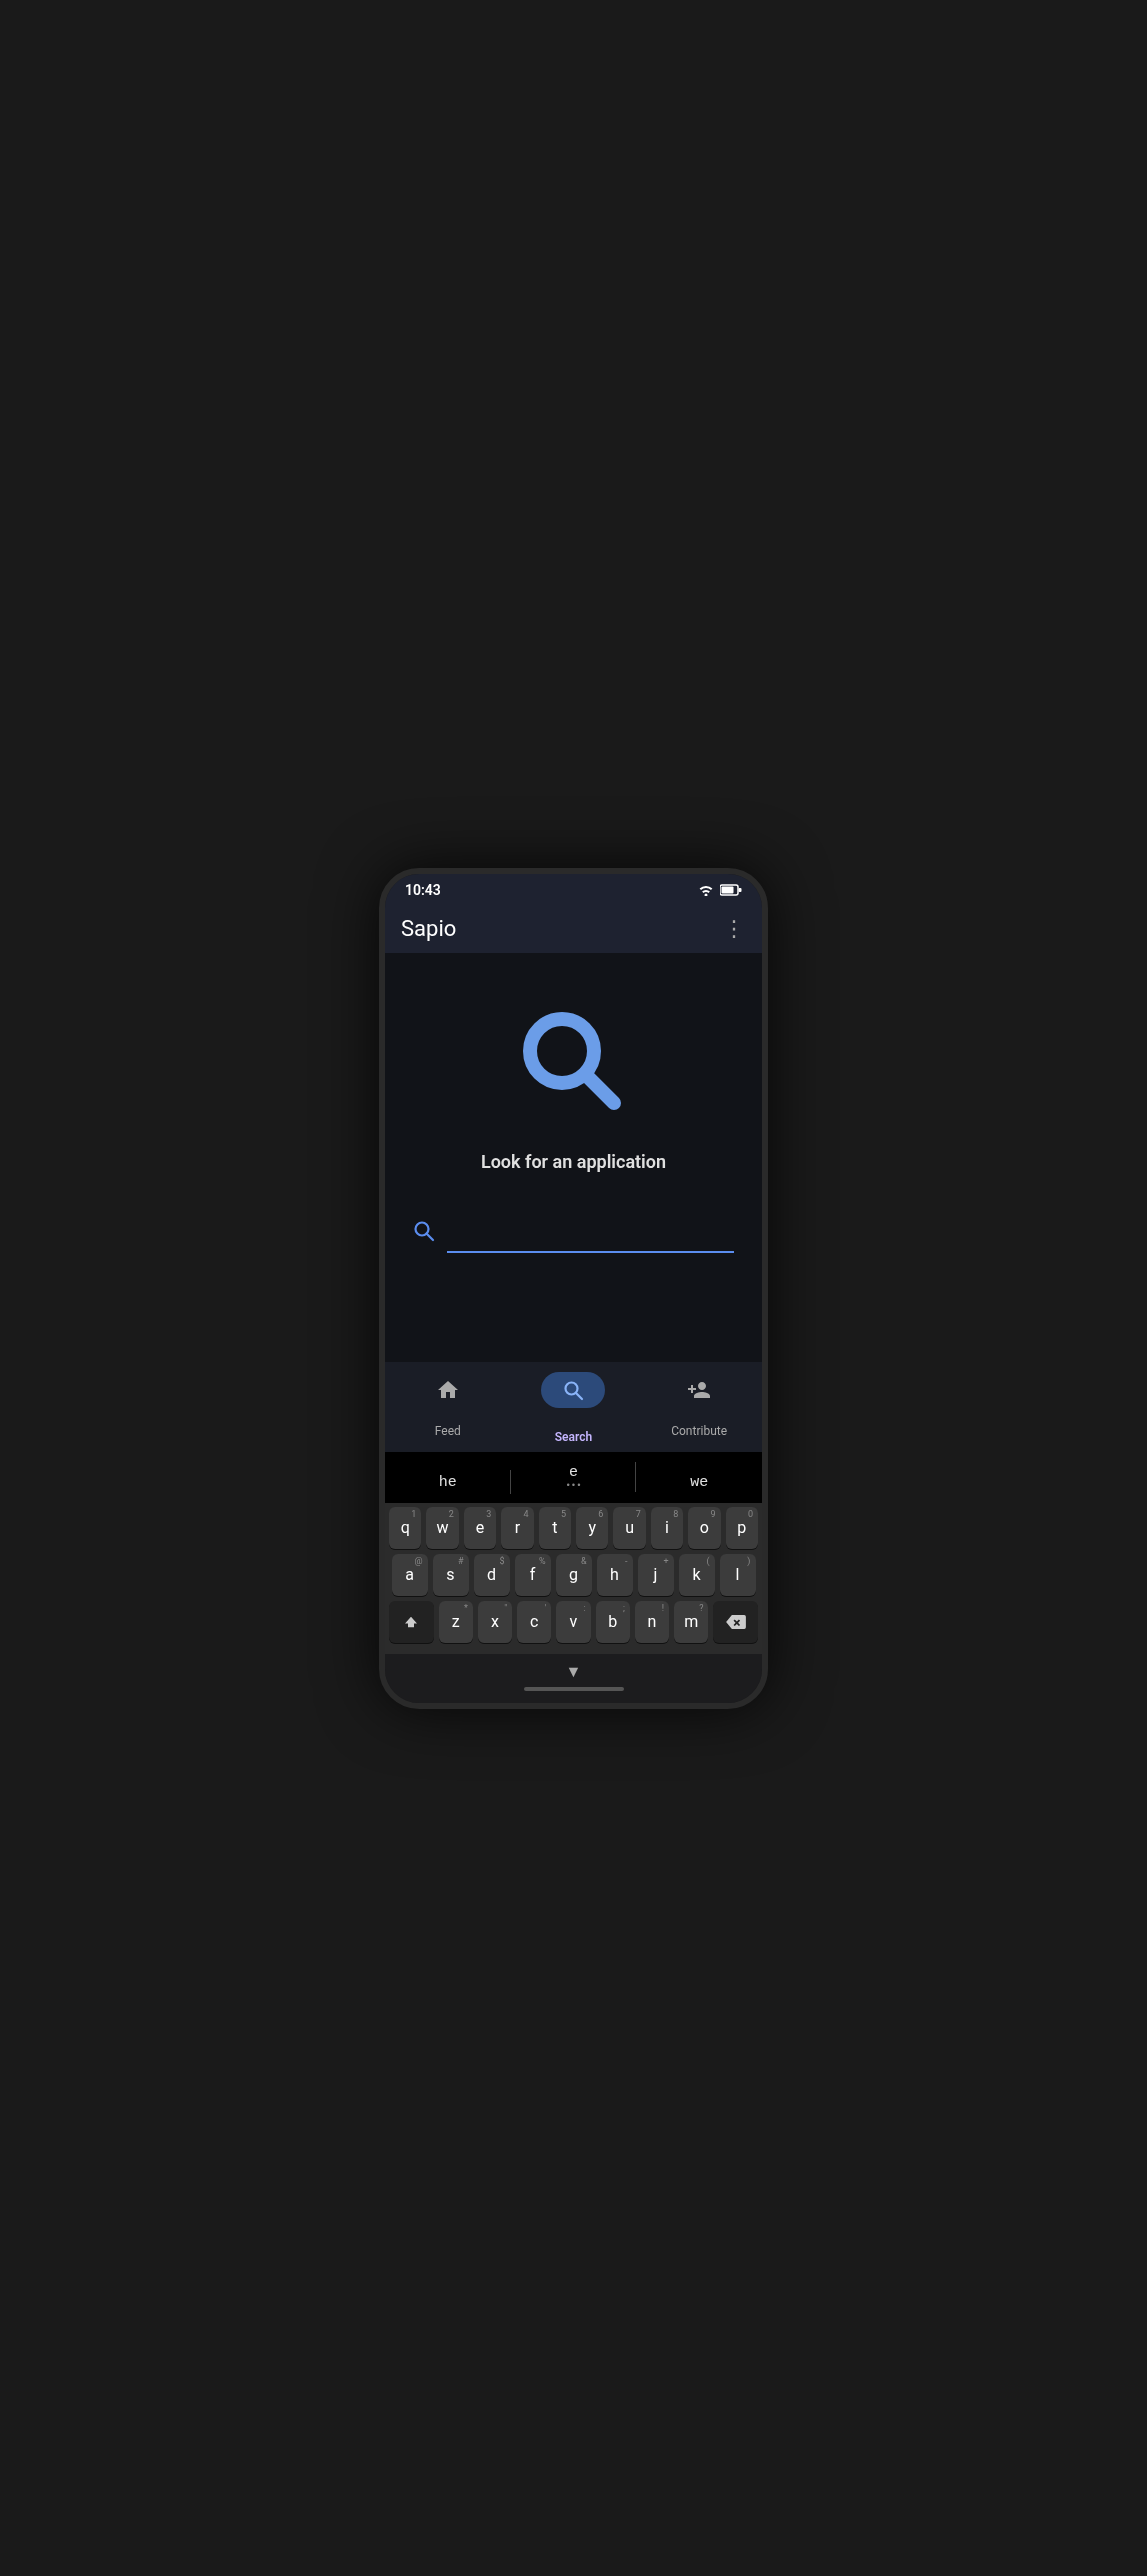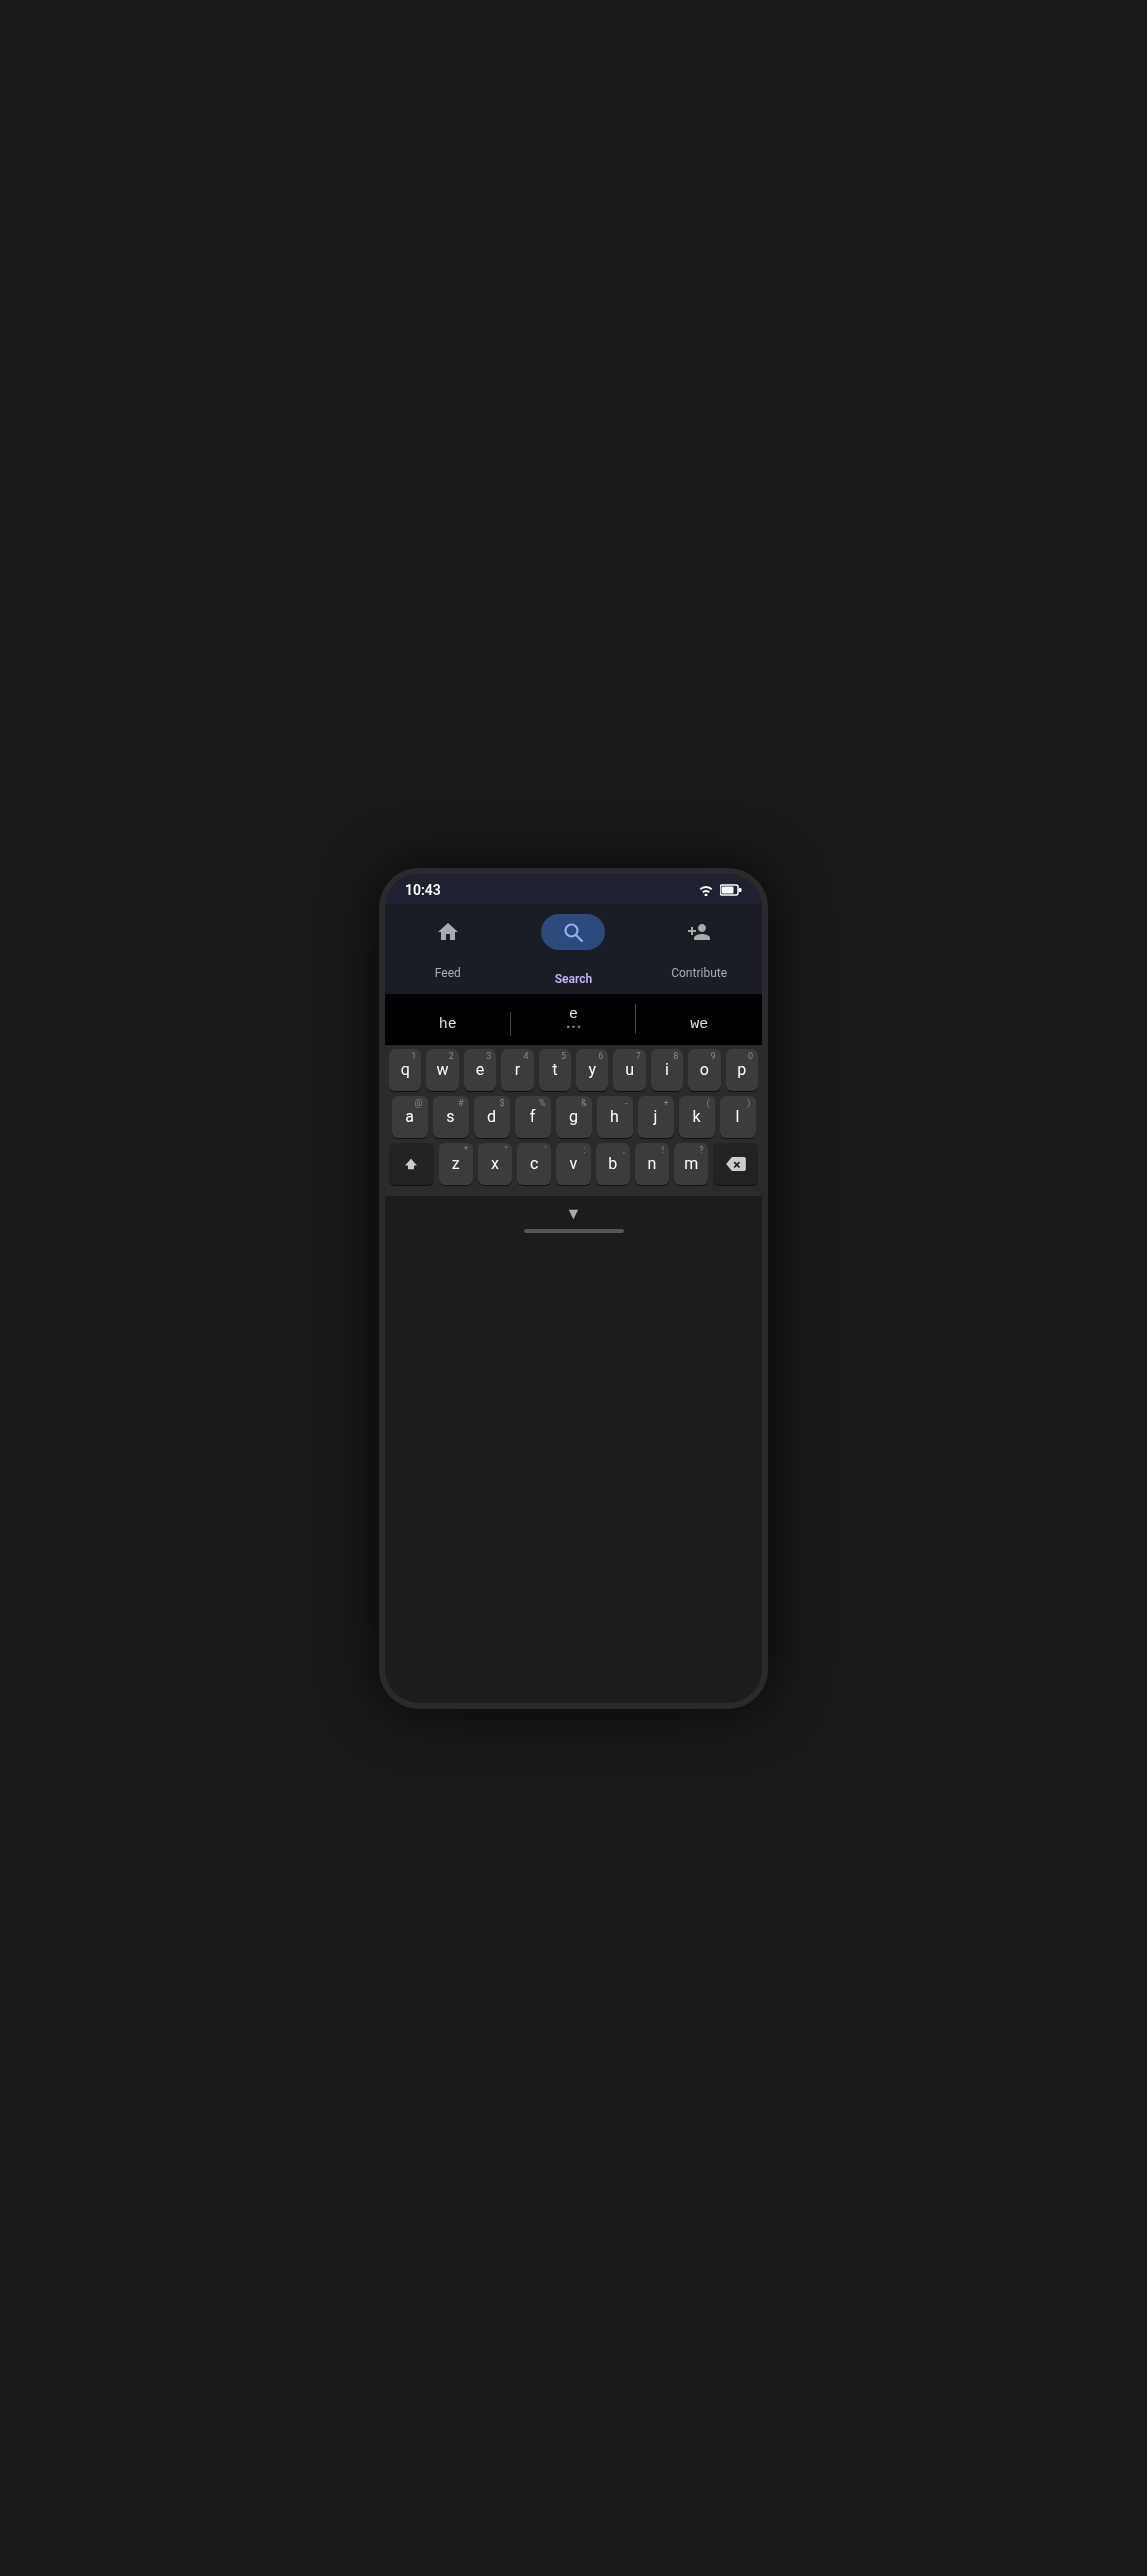--- a/index.html
+++ b/index.html
@@ -321,21 +321,45 @@
       </svg>
 
       <svg width="22" height="12" viewBox="0 0 22 12">
         <rect x="0" y="1" width="18" height="10" rx="2" ry="2" fill="none" stroke="white" stroke-width="1.5"></rect>
         <rect x="1.5" y="2.5" width="12" height="7" rx="1" fill="white"></rect>
         <rect x="18.5" y="4" width="3" height="4" rx="1" fill="white"></rect>
       </svg>
     </div>
   </div>
 
-
+  <div class="app-bar">
+    <span class="app-title">Sapio</span>
+    <span class="menu-icon">⋮</span>
+  </div>
+
+  <div class="main-content">
+
+    <svg class="search-svg search-illustration" viewBox="0 0 120 120" xmlns="http://www.w3.org/2000/svg">
+      <circle cx="48" cy="48" r="32"></circle>
+      <line x1="71" y1="71" x2="100" y2="100"></line>
+    </svg>
+
+    <span class="look-for-text">Look for an application</span>
+
+    <div class="search-input-container">
+      <span class="search-input-icon">
+        <svg width="22" height="22" viewBox="0 0 22 22">
+          <circle cx="9" cy="9" r="6.5" fill="none" stroke="#5b8def" stroke-width="2.2"></circle>
+          <line x1="13.5" y1="13.5" x2="20" y2="20" stroke="#5b8def" stroke-width="2.2" stroke-linecap="round"></line>
+        </svg>
+      </span>
+      <input class="search-text-input" type="text" autocomplete="off" spellcheck="false" style="">
+    </div>
+
+  </div>
 
   <div class="bottom-nav">
 
     <div class="nav-item">
       <div class="nav-icon-wrap">
         <svg width="24" height="24" viewBox="0 0 24 24">
           <path fill="#aaaaaa" d="M10 20v-6h4v6h5v-8h3L12 3 2 12h3v8z"></path>
         </svg>
       </div>
       <span class="nav-label">Feed</span>

